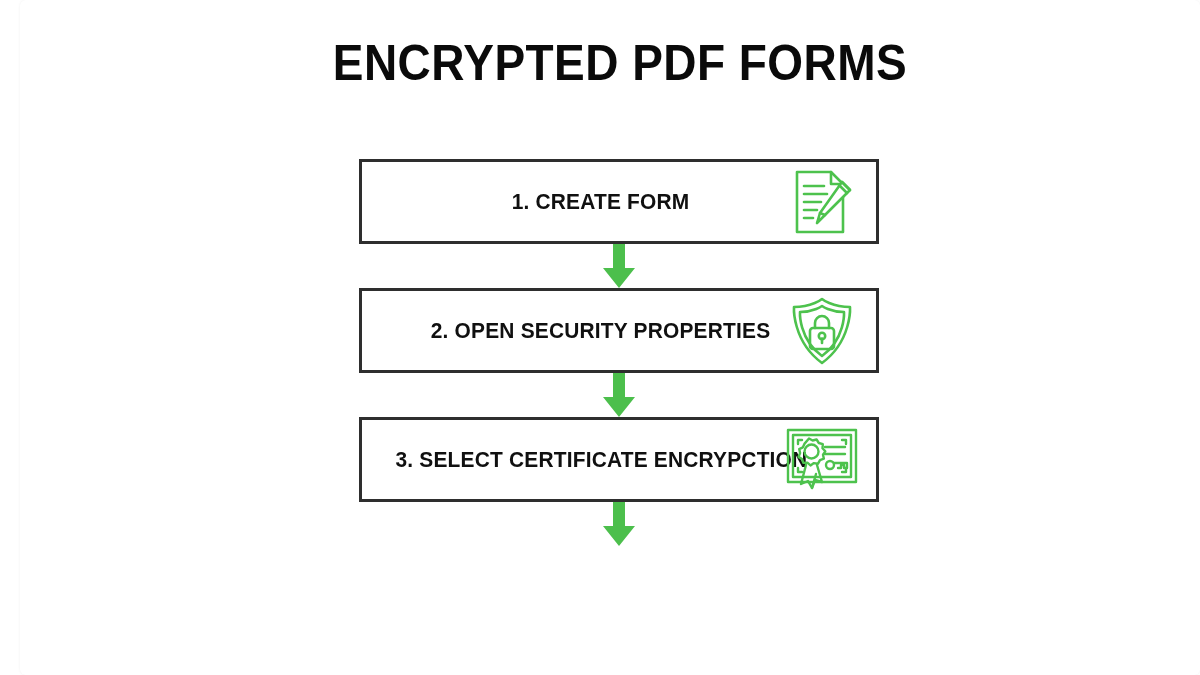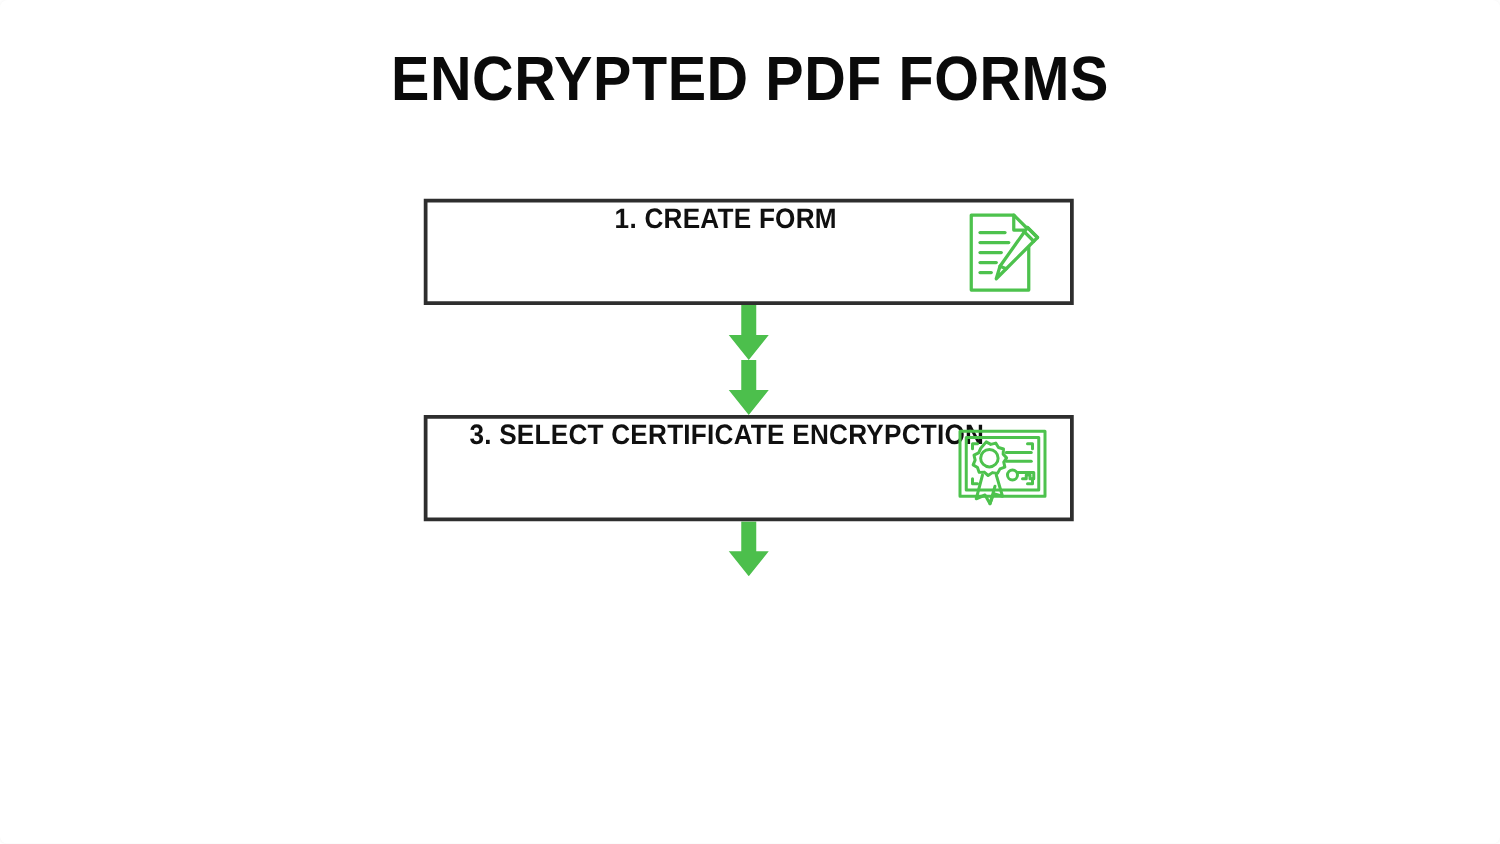--- a/index.html
+++ b/index.html
@@ -15,20 +15,21 @@
     position: relative;
   }
 
   .canvas {
     position: absolute;
     inset: 0;
     background: #ffffff;
     border-radius: 6px;
     box-shadow: 0 0 3px rgba(0,0,0,0.06);
     overflow: hidden;
+    margin-left: 20px;
   }
 
   .page-title {
     position: absolute;
     top: 36px;
     left: 0;
     width: 1200px;
     text-align: center;
     font-family: "Liberation Sans", sans-serif;
     font-weight: bold;
@@ -49,20 +50,21 @@
   }
 
   .step-box {
     position: relative;
     box-sizing: border-box;
     width: 520px;
     height: 85px;
     border: 3px solid #2e2e2e;
     background: #ffffff;
     display: flex;
+    align-items: center;
     justify-content: center;
   }
 
   .step-label {
     font-family: "Liberation Sans", sans-serif;
     font-weight: bold;
     font-size: 22.5px;
     letter-spacing: 0.2px;
     color: #101010;
     transform: scaleX(0.93);
@@ -121,20 +123,33 @@
         </svg>
       </span>
     </div>
 
     <div class="arrow-wrap">
       <svg width="34" height="44" viewBox="0 0 34 44">
         <path d="M11 0 H23 V24 H33 L17 44 L1 24 H11 Z" fill="#4cbf4c"></path>
       </svg>
     </div>
 
+    <div class="step-box">
+      <span class="step-label">2. OPEN SECURITY PROPERTIES</span>
+      <span class="step-icon">
+        <svg width="68" height="70" viewBox="0 0 68 70" fill="none" stroke="#4dc24d" stroke-width="2.6" stroke-linecap="round" stroke-linejoin="round">
+          <path d="M34 3 C34 3 24 11 6 11 C6 11 4 45 34 67 C64 45 62 11 62 11 C44 11 34 3 34 3 Z"></path>
+          <path d="M34 10 C34 10 26 16 12 16 C12 16 10.5 43 34 60 C57.5 43 56 16 56 16 C42 16 34 10 34 10 Z"></path>
+          <rect x="22" y="32" width="24" height="21" rx="3"></rect>
+          <path d="M27 32 V27 A7 7 0 0 1 41 27 V32"></path>
+          <circle cx="34" cy="40" r="3.2"></circle>
+          <path d="M34 42.5 V47"></path>
+        </svg>
+      </span>
+    </div>
 
     <div class="arrow-wrap">
       <svg width="34" height="44" viewBox="0 0 34 44">
         <path d="M11 0 H23 V24 H33 L17 44 L1 24 H11 Z" fill="#4cbf4c"></path>
       </svg>
     </div>
 
     <div class="step-box">
       <span class="step-label">3. SELECT CERTIFICATE ENCRYPCTION</span>
       <span class="step-icon">

